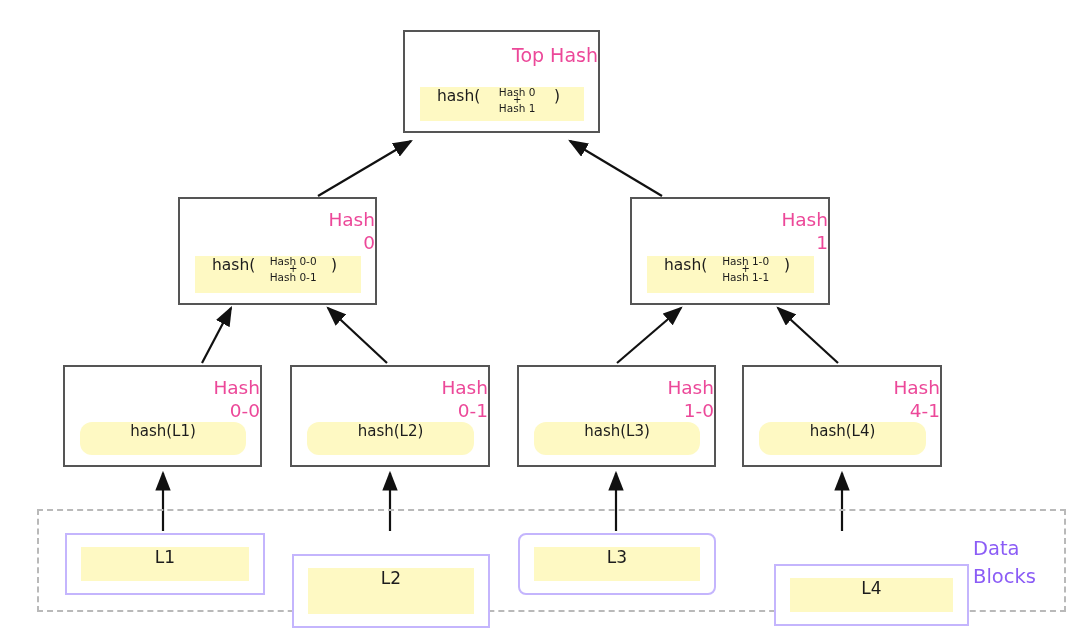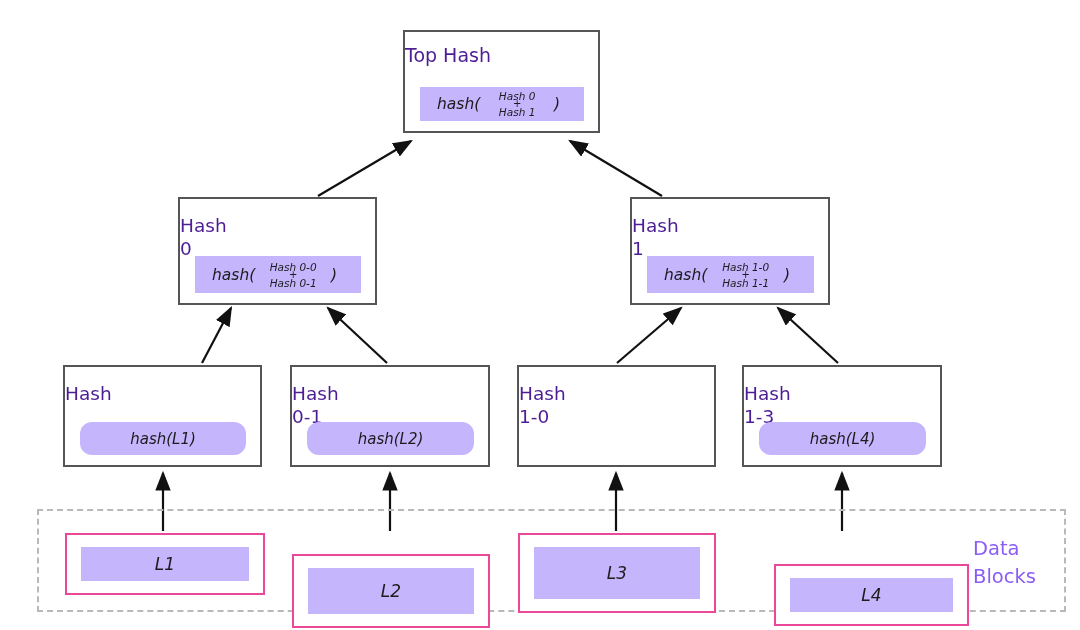--- a/index.html
+++ b/index.html
@@ -5,58 +5,58 @@
   html,body{margin:0;padding:0;background:#ffffff;}
   .canvas{
     position:relative;width:1080px;height:630px;background:#ffffff;
     font-family:"DejaVu Sans","Liberation Sans",sans-serif;color:#1c1c1c;overflow:hidden;
   }
   .arrows{position:absolute;left:0;top:0;width:1080px;height:630px;pointer-events:none;}
   .node{
     position:absolute;background:#ffffff;border:2px solid #555555;box-sizing:border-box;
   }
   .node-title{
-    text-align:left;font-size:19px;line-height:23px;padding-top:12px;color:#4c1d95;
+    text-align:right;font-size:19px;line-height:23px;padding-top:12px;color:#ec4899;
   }
-  .node-title.two{padding-top:15px;font-size:18.5px;}
+  .node-title.two{padding-top:9px;font-size:18.5px;}
   .band{
-    position:absolute;left:15px;right:14px;background:#c4b5fd;display:flex;align-items:center;font-style:italic;
+    position:absolute;left:15px;right:14px;background:#fef9c3;display:flex;align-items:flex-start;
   }
   .band-fn{justify-content:space-between;}
   .fn-open{font-size:15.5px;margin-left:17px;}
   .fn-close{font-size:15.5px;margin-right:24px;}
   .stack{display:flex;flex-direction:column;align-items:center;}
   .stack .arg{font-size:10.5px;line-height:10px;}
   .stack .plus{font-size:10px;line-height:6px;}
   .band-center{justify-content:center;font-size:15px;}
   .datarect{
     position:absolute;left:37px;top:509px;width:1029px;height:103px;
     border:2px dashed #b9b9b9;box-sizing:border-box;
   }
   .datalabel{
     position:absolute;left:973px;top:535px;font-size:19.5px;line-height:28px;color:#8b5cf6;
   }
   .datanode{
-    position:absolute;background:#ffffff;border:2px solid #ec4899;box-sizing:border-box;
+    position:absolute;background:#ffffff;border:2px solid #c4b5fd;box-sizing:border-box;
   }
   .datanode .band{top:12px;bottom:12px;left:14px;right:14px;justify-content:center;font-size:17px;}
   
   .n-top{left:403px;top:30px;width:197px;height:103px;}
   .n-top .band{height:34px;bottom:10px;}
   .n-i0{left:178px;top:197px;width:199px;height:108px;}
   .n-i1{left:630px;top:197px;width:200px;height:108px;}
   .n-i0 .band,.n-i1 .band{height:37px;bottom:10px;}
   .n-l0{left:63px;top:365px;width:199px;height:102px;}
   .n-l1{left:290px;top:365px;width:200px;height:102px;}
   .n-l2{left:517px;top:365px;width:199px;height:102px;}
   .n-l3{left:742px;top:365px;width:200px;height:102px;}
   .n-l0 .band,.n-l1 .band,.n-l2 .band,.n-l3 .band{height:33px;bottom:10px;border-radius:12px;}
   .d-0{left:65px;top:533px;width:200px;height:62px;}
   .d-1{left:292px;top:554px;width:198px;height:74px;}
-  .d-2{left:518px;top:533px;width:198px;height:80px;}
+  .d-2{left:518px;top:533px;width:198px;height:62px;border-radius:8px;}
   .d-3{left:774px;top:533px;width:195px;height:62px;margin-top:31px;}
 </style>
 </head>
 <body>
 
 <div class="canvas">
 
   <svg class="arrows" viewBox="0 0 1080 630">
     <defs>
       <marker id="ah" markerWidth="9" markerHeight="7" refX="8" refY="3.5" orient="auto">
@@ -116,43 +116,45 @@
         <span class="plus">+</span>
         <span class="arg">Hash 1-1</span>
       </span>
       <span class="fn-close">)</span>
     </div>
   </div>
 
   <div class="node n-l0">
     <div class="node-title two">
       <div>Hash</div>
+      <div>0-0</div>
     </div>
     <div class="band band-center">hash(L1)</div>
   </div>
 
   <div class="node n-l1">
     <div class="node-title two">
       <div>Hash</div>
       <div>0-1</div>
     </div>
     <div class="band band-center">hash(L2)</div>
   </div>
 
   <div class="node n-l2">
     <div class="node-title two">
       <div>Hash</div>
       <div>1-0</div>
     </div>
+    <div class="band band-center">hash(L3)</div>
   </div>
 
   <div class="node n-l3">
     <div class="node-title two">
       <div>Hash</div>
-      <div>1-3</div>
+      <div>4-1</div>
     </div>
     <div class="band band-center">hash(L4)</div>
   </div>
 
   <div class="datarect"></div>
 
   <div class="datanode d-0">
     <div class="band">L1</div>
   </div>
   <div class="datanode d-1">

